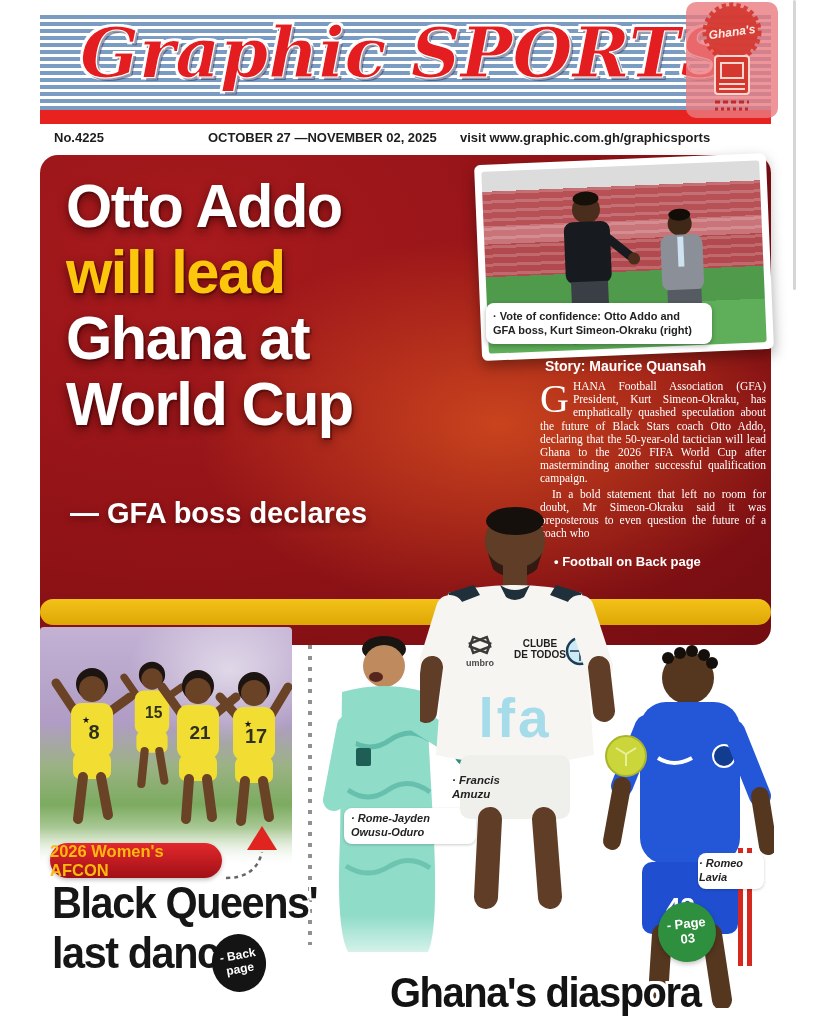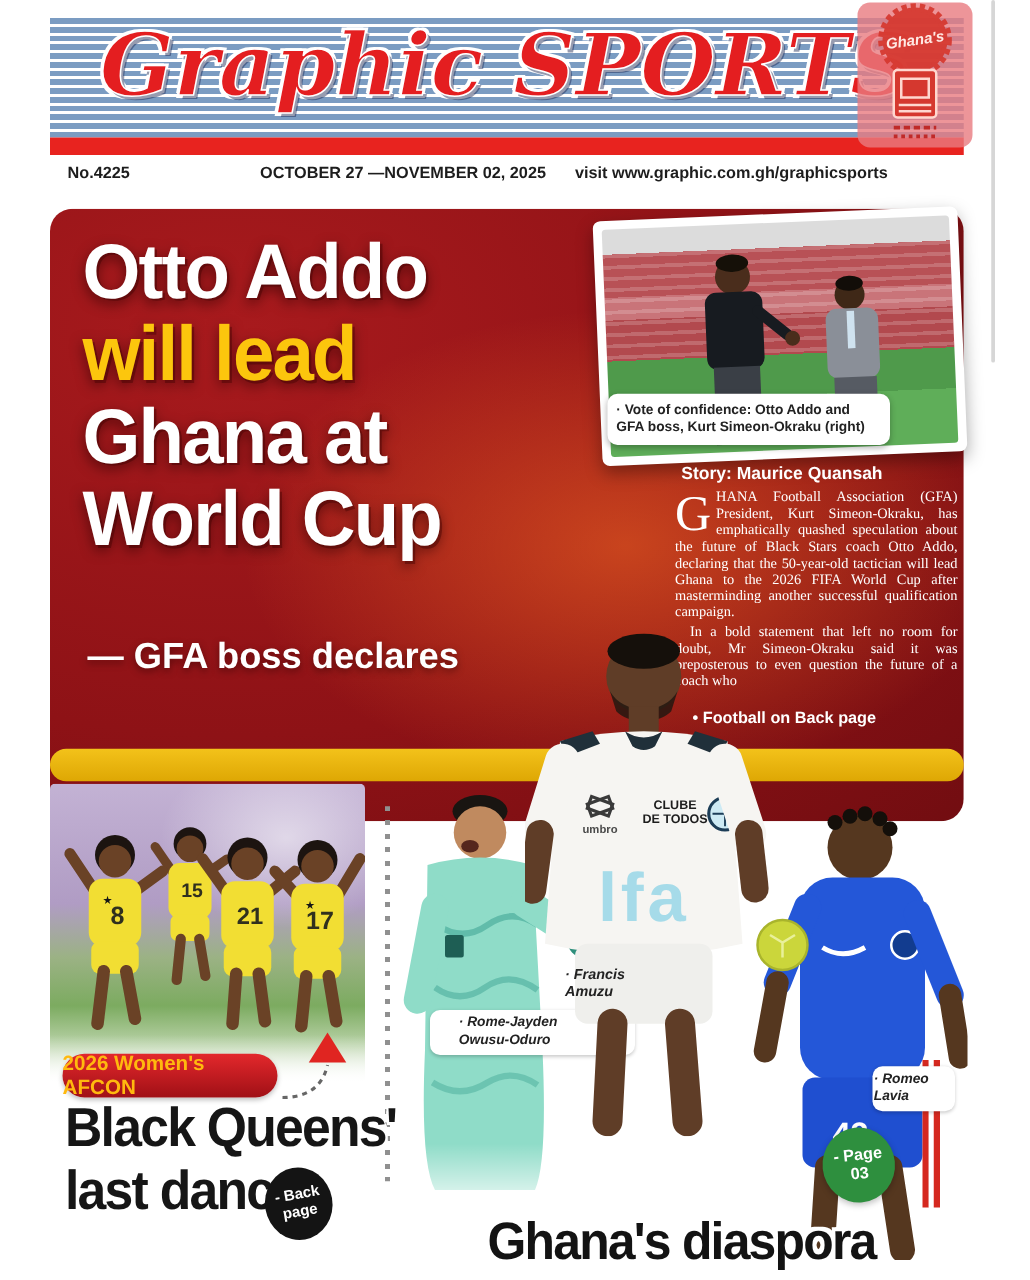--- a/index.html
+++ b/index.html
@@ -21,21 +21,21 @@
   #stamp{left:686px;top:2px;width:92px;height:116px;background:rgba(233,122,128,.80);
      border-radius:10px;z-index:5;}
 
   
   #infobar{left:40px;top:130px;width:740px;height:20px;font-weight:700;font-size:13px;color:#1d1d1d;z-index:1;}
   #infobar .issue{position:absolute;left:14px;top:0;}
   #infobar .dates{position:absolute;left:168px;top:0;}
   #infobar .site{position:absolute;left:420px;top:0;}
 
   
-  #lead{left:40px;top:167px;width:731px;height:490px;border-radius:18px;z-index:1;
+  #lead{left:40px;top:155px;width:731px;height:490px;border-radius:18px;z-index:1;
      background:
        radial-gradient(60% 55% at 63% 55%, rgba(255,116,36,.5), rgba(255,116,36,0) 70%),
        radial-gradient(120% 120% at 20% 20%, #a81a1d 0%, #8e1216 55%, #6e0c10 100%);}
   .lead-h{position:absolute;left:26px;top:18px;font-weight:700;font-size:62px;line-height:66px;
      color:#ffffff;letter-spacing:-1.5px;transform:scaleX(.96);transform-origin:left top;
      text-shadow:0 4px 10px rgba(40,0,0,.6),2px 2px 0 rgba(70,0,0,.4);}
   .lead-h .yellow{color:#fcc60d;}
   .lead-sub{position:absolute;left:30px;top:342px;font-weight:700;font-size:29px;color:#fff;
      text-shadow:0 3px 6px rgba(40,0,0,.5);}
   .pframe{position:absolute;left:438px;top:4px;width:292px;height:196px;background:#fff;
@@ -79,21 +79,21 @@
   
   #dots{left:308px;top:645px;width:4px;height:300px;z-index:1;
      background:repeating-linear-gradient(180deg,#909090 0 4px,transparent 4px 11px);}
   #gk{left:320px;top:630px;z-index:2;}
   #gkFade{left:316px;top:915px;width:170px;height:85px;z-index:3;
      background:linear-gradient(180deg,rgba(255,255,255,0),#ffffff 70%);}
   #amz{left:420px;top:497px;z-index:30;}
   #lv{left:592px;top:636px;z-index:2;}
   #capF{left:452px;top:773px;width:84px;font-style:italic;font-weight:700;font-size:11.5px;color:#222;
      z-index:31;line-height:1.25;}
-  #capR{left:344px;top:808px;width:118px;background:#fff;border-radius:8px;padding:4px 23px;
+  #capR{left:344px;top:808px;width:118px;background:#fff;border-radius:8px;padding:4px 7px;
      font-style:italic;font-weight:700;font-size:11px;color:#222;z-index:6;line-height:1.25;
      box-shadow:0 1px 3px rgba(0,0,0,.2);}
   #capL{left:698px;top:853px;width:64px;background:#fff;border-radius:8px;padding:4px 1px;
      font-style:italic;font-weight:700;font-size:11px;color:#222;z-index:6;line-height:1.25;
      box-shadow:0 1px 3px rgba(0,0,0,.2);}
   #rh{left:390px;top:870px;font-weight:700;font-size:42px;line-height:49px;color:#131313;
      letter-spacing:-1.5px;z-index:40;transform:scaleX(.95);transform-origin:left top;white-space:pre;
      text-shadow:-3px -3px 0 #fff,3px -3px 0 #fff,-3px 3px 0 #fff,3px 3px 0 #fff,0 -3px 0 #fff,0 3px 0 #fff,-3px 0 0 #fff,3px 0 0 #fff;}
   #gb{left:658px;top:902px;width:58px;height:60px;border-radius:50%;background:#2e8f3e;color:#fff;
      font-weight:700;font-size:13px;display:flex;flex-direction:column;align-items:center;justify-content:center;

